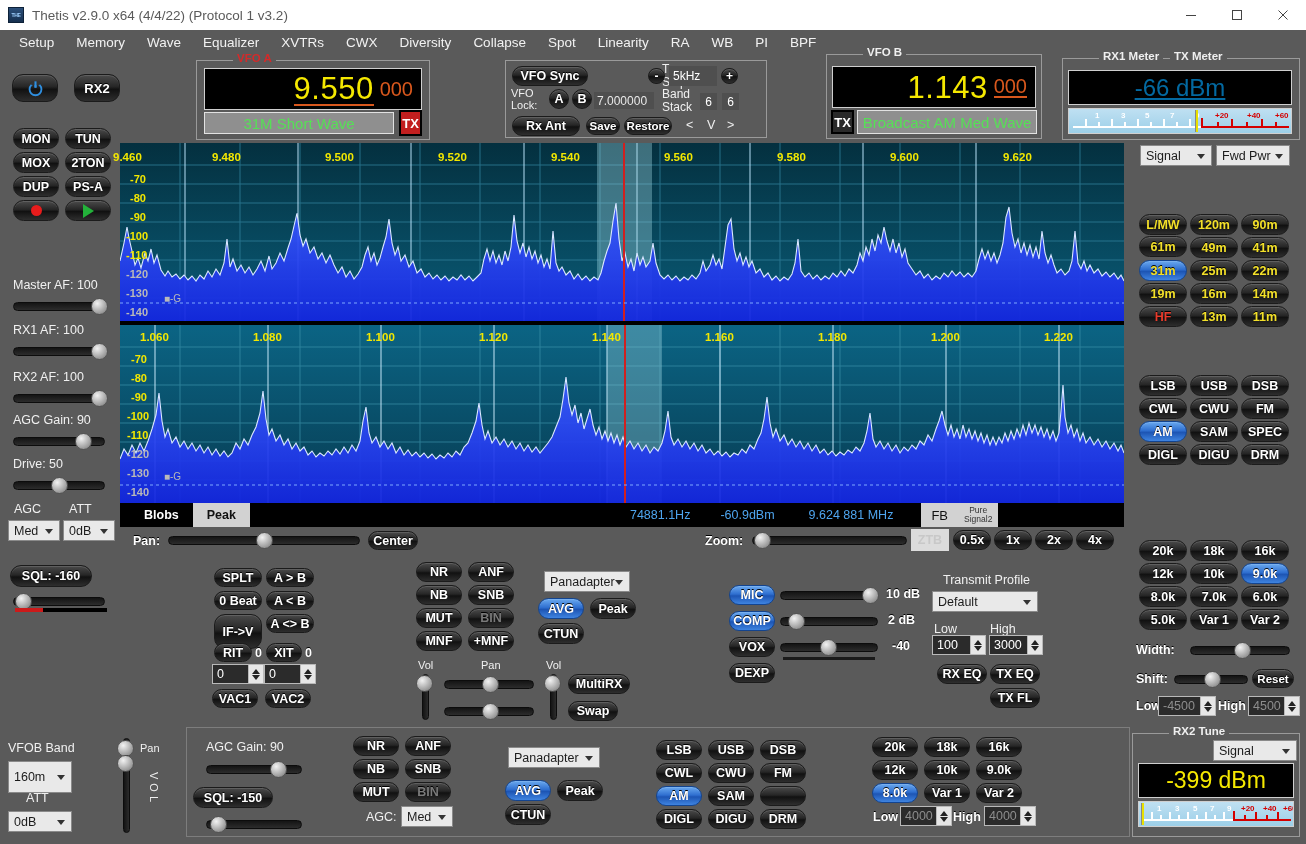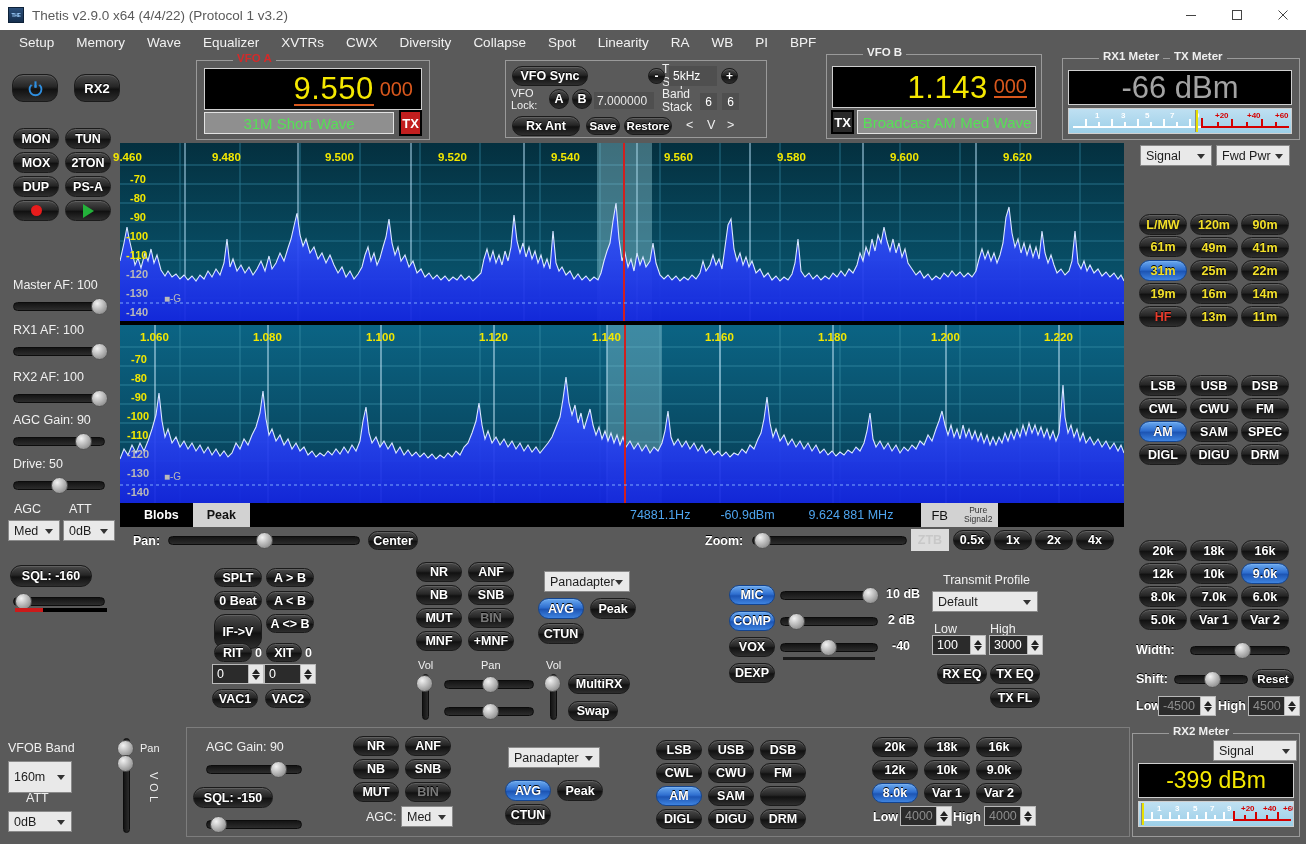--- a/index.html
+++ b/index.html
@@ -343,21 +343,21 @@
   <span class="sml" style="border-bottom:2px solid #d9581d;line-height:1;">000</span>
 </div>
 <div class="txbtn dark" style="position:absolute;left:831px;top:110px;width:23px;height:24px;">TX</div>
 <div class="bandbox" style="position:absolute;left:857px;top:110px;width:180px;height:24px;">Broadcast AM Med Wave</div>
 
 <div class="groupbox" style="left:1062px;top:58px;width:238px;height:82px;">
   <div class="glabel">RX1 Meter</div>
   <div class="glabel" style="left:78px;">TX Meter</div>
 </div>
 <div class="lcd" style="position:absolute;left:1068px;top:70px;width:224px;height:35px;justify-content:center;">
-  <span style="color:#a3a3a3;font-size:31px;">-66 dBm</span>
+  <span style="color:#0369a1;font-size:24px;text-decoration:underline;">-66 dBm</span>
 </div>
 <div class="smeter" style="position:absolute;left:1068px;top:108px;width:224px;height:26px;">
   <span class="sc w" style="left:26px;">1</span>
   <span class="sc w" style="left:52px;">3</span>
   <span class="sc w" style="left:76px;">5</span>
   <span class="sc w" style="left:101px;">7</span>
   <span class="sc w" style="left:126px;">9</span>
   <span class="sc r" style="left:146px;">+20</span>
   <span class="sc r" style="left:178px;">+40</span>
   <span class="sc r" style="left:206px;">+60</span>
@@ -752,21 +752,21 @@
 <div class="lblb" style="position:absolute;left:1218px;top:699px;">High</div>
 <div class="spin" style="position:absolute;left:1248px;top:696px;width:52px;">
   <div class="txt grey" style="width:36px;">4500</div>
   <div class="btns">
       <span class="up"></span>
       <span class="dn"></span>
     </div>
 </div>
 
 <div class="groupbox" style="left:1132px;top:733px;width:168px;height:104px;">
-  <div class="glabel">RX2 Meter</div>
+  <div class="glabel">RX2 Tune</div>
 </div>
 <div class="combo" style="position:absolute;left:1213px;top:740px;width:84px;height:21px;">
   <span>Signal</span>
     <span class="chev"></span>
 </div>
 <div class="lcd" style="position:absolute;left:1138px;top:763px;width:156px;height:35px;justify-content:center;">
   <span style="color:#f5e800;font-size:23px;">-399 dBm</span>
 </div>
 <div class="smeter" style="position:absolute;left:1138px;top:801px;width:156px;height:26px;">
   <span class="sc w" style="left:18px;">1</span>

